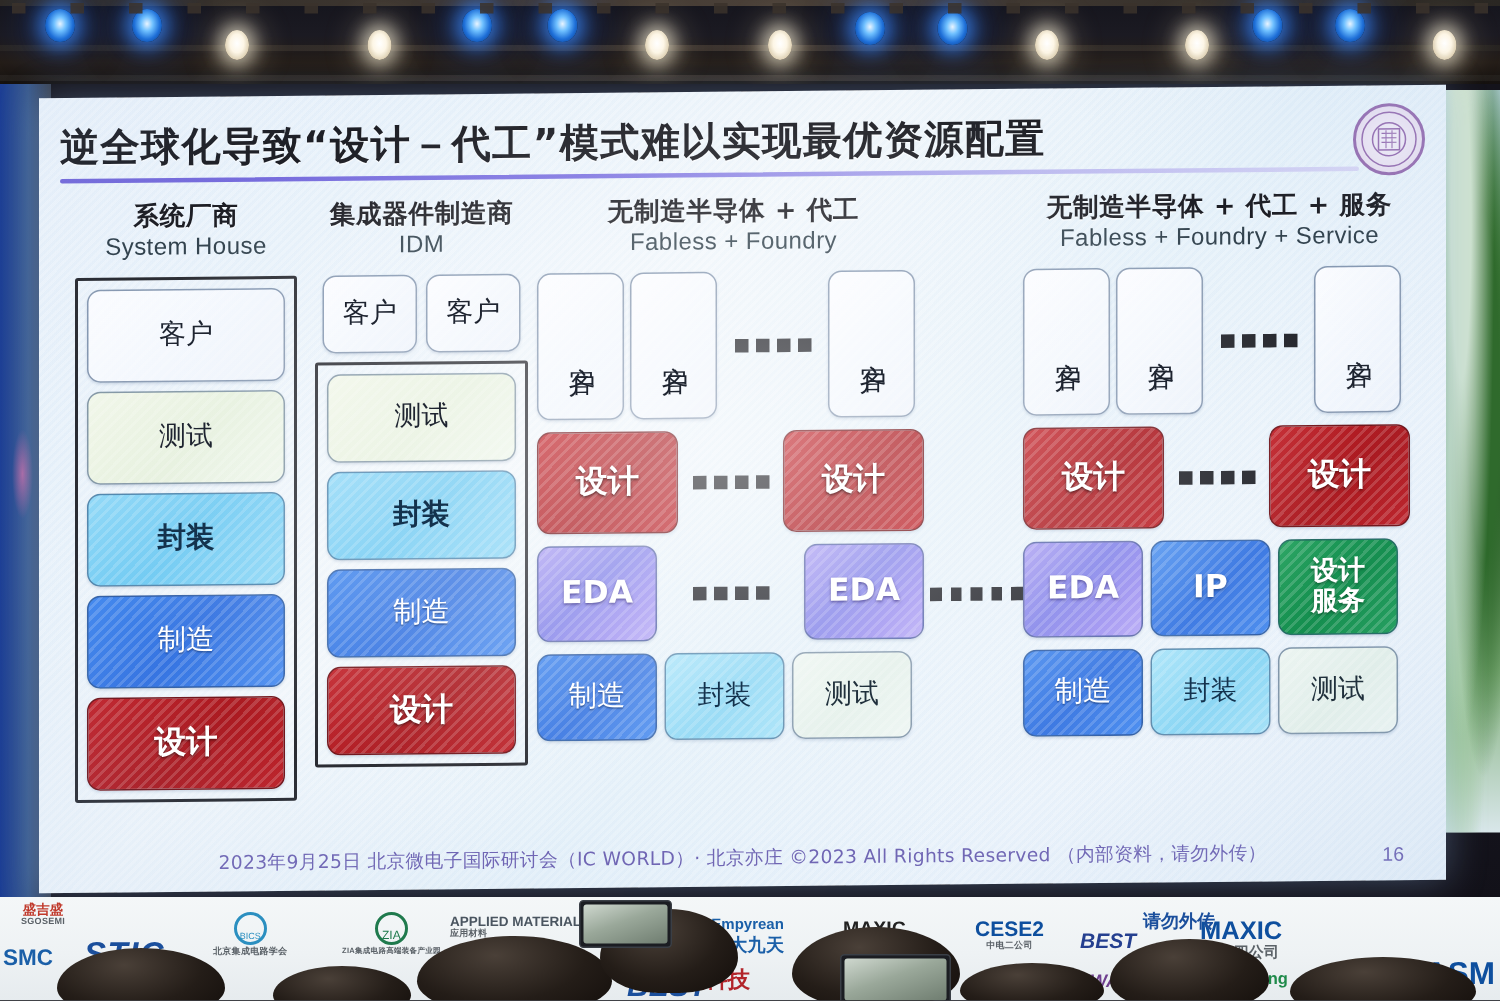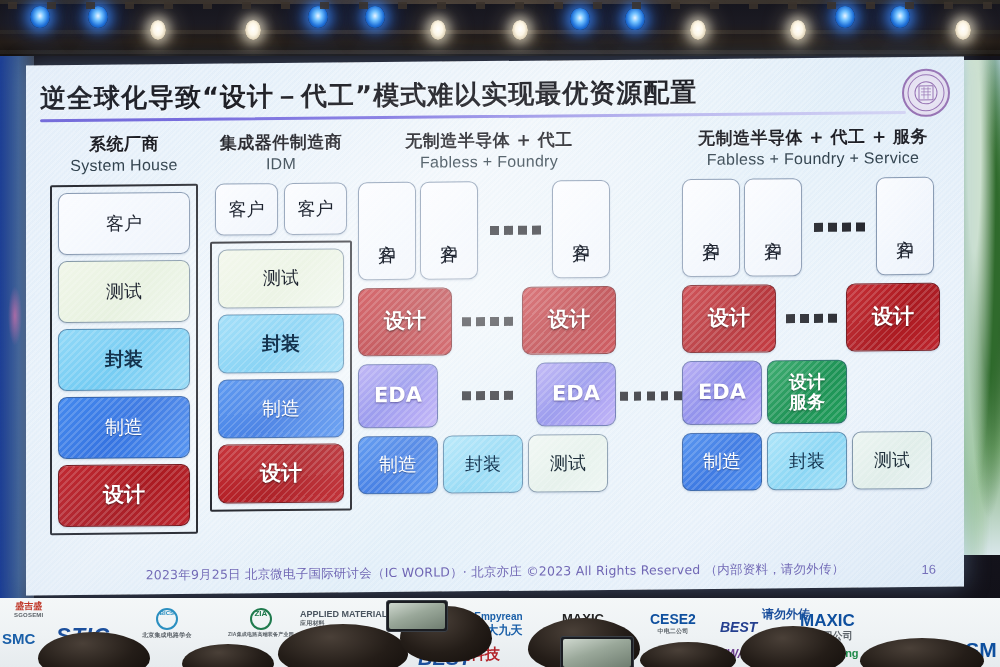--- a/index.html
+++ b/index.html
@@ -172,22 +172,22 @@
     overflow:hidden;
   }
   .logo {
     position:absolute; text-align:center; font-weight:800; white-space:nowrap;
     font-family:"Liberation Sans","DejaVu Sans",sans-serif; line-height:1.05;
   }
   .logo .sub { display:block; font-size:6px; font-weight:600; color:#5b6268; letter-spacing:.2px; margin-top:1px; }
   .logo .mark { display:block; }
   .circ-logo {
     width:22px; height:22px; border-radius:50%; border:2px solid #2b8fc0;
-    margin:0 auto 2px; display:flex; align-items:flex-start; justify-content:center;
-    font-size:6px; color:#2b8fc0; font-weight:700;
+    margin:0 auto 2px; display:flex; align-items:flex-end; justify-content:center;
+    font-size:6px; color:#2b8fc0; font-weight:400;
   }
   
   .head {
     position:absolute; border-radius:50% 50% 42% 42%/ 58% 58% 42% 42%;
     background: radial-gradient(ellipse at 40% 25%, #4a4038 0%, #241d18 55%, #120d0a 100%);
   }
   .phone {
     position:absolute; border-radius:3px; background:#1b1d22; border:1px solid #3a3f46;
   }
   .phone .scr { position:absolute; inset:2px; border-radius:2px;
@@ -431,20 +431,23 @@
                 <i></i>
           </div>
           <div class="bx t-red" style="width:94px;height:68px">
                 <span>设计</span>
               </div>
         </div>
         <div class="row" style="margin-top:8px;gap:5px;">
           <div class="bx t-purple" style="width:80px;height:64px">
                 <span>EDA</span>
               </div>
+          <div class="bx t-ip" style="width:80px;height:64px">
+                <span>IP</span>
+              </div>
           <div class="bx t-greensvc" style="width:80px;height:64px">
                 <span class="svc">设计<br>服务</span>
               </div>
         </div>
         <div class="row" style="margin-top:8px;gap:5px;">
           <div class="bx t-blue" style="width:80px;height:58px">
                 <span>制造</span>
               </div>
           <div class="bx t-cyan" style="width:80px;height:58px">
                 <span>封装</span>

